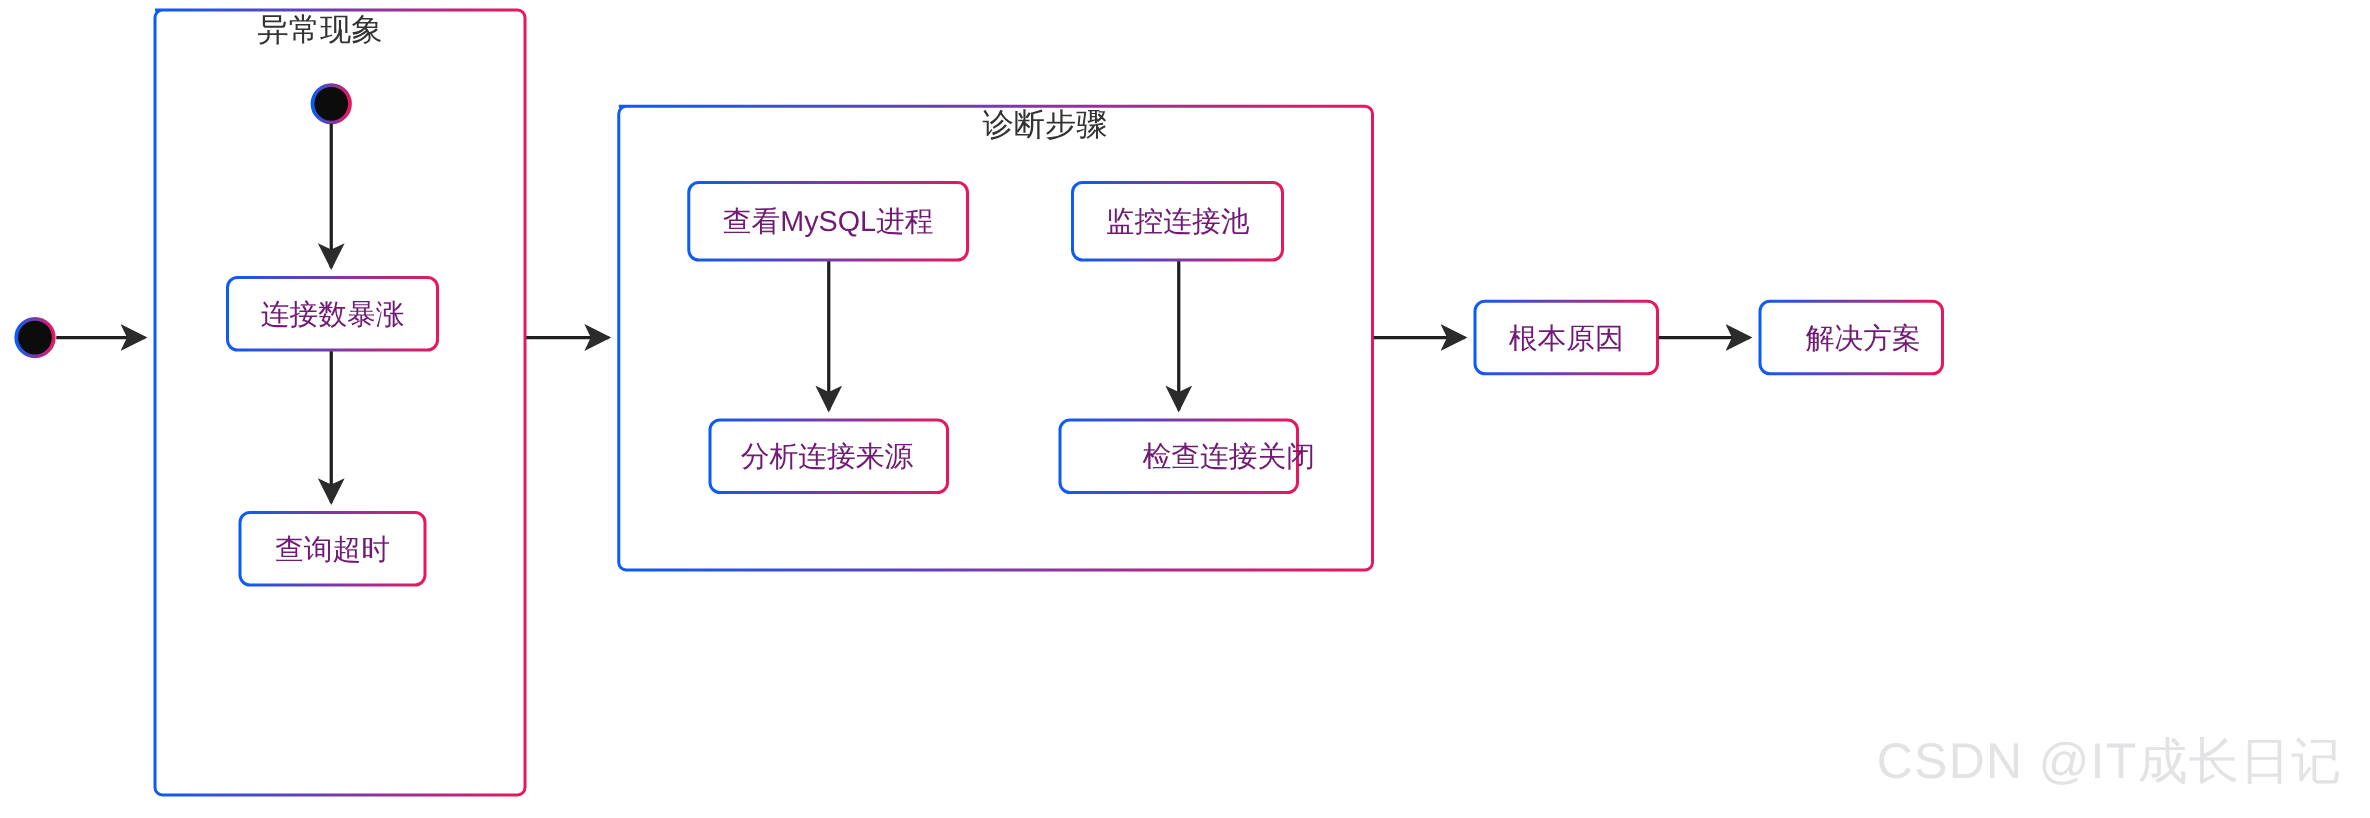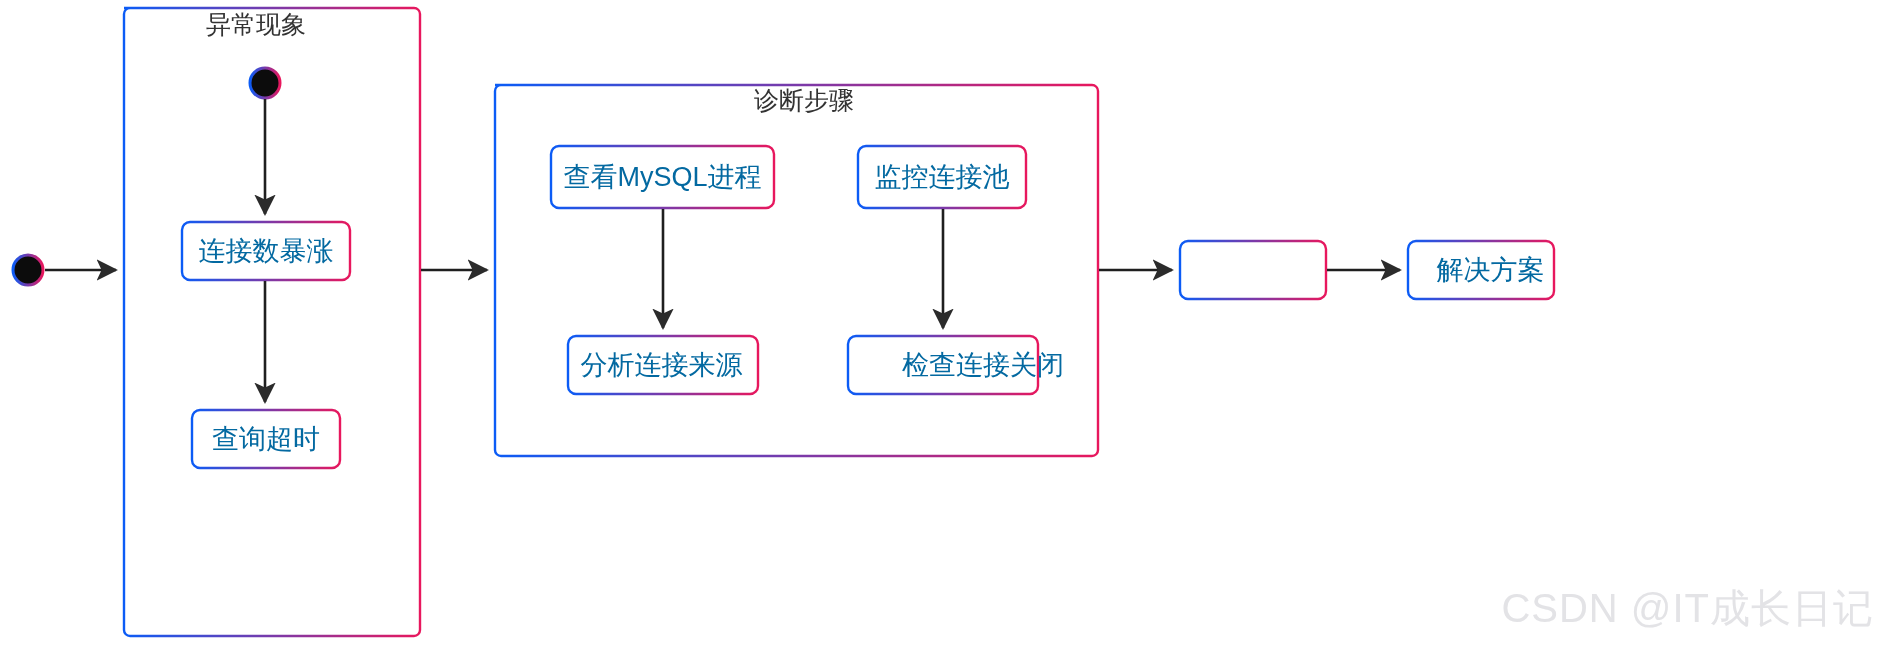--- a/index.html
+++ b/index.html
@@ -6,22 +6,22 @@
   body{
     font-family:"Liberation Sans","DejaVu Sans",sans-serif;
     width:1896px;height:654px;overflow:hidden;position:relative;
   }
   #stage{position:absolute;left:0;top:0;width:1896px;height:654px;}
   svg#diagram{position:absolute;left:0;top:0;width:1896px;height:654px;}
 
   .lbl{
     position:absolute;
     display:flex;align-items:center;justify-content:center;
-    color:#0369a1;
-    font-size:27px;
+    color:#701a75;
+    font-size:23px;
     font-family:"Liberation Sans","DejaVu Sans",sans-serif;
     white-space:nowrap;
     pointer-events:none;
     line-height:1;
   }
   .grp-title{
     position:absolute;
     color:#333333;
     font-size:25px;
     text-align:center;
@@ -92,25 +92,26 @@
       <line x1="265" y1="281" x2="265" y2="402" marker-end="url(#arrow)"></line>
       <line x1="421" y1="270" x2="487" y2="270" marker-end="url(#arrow)"></line>
       <line x1="663" y1="209" x2="663" y2="328" marker-end="url(#arrow)"></line>
       <line x1="943" y1="209" x2="943" y2="328" marker-end="url(#arrow)"></line>
       <line x1="1099" y1="270" x2="1172" y2="270" marker-end="url(#arrow)"></line>
       <line x1="1327" y1="270" x2="1400" y2="270" marker-end="url(#arrow)"></line>
     </g>
   </svg>
 
   <div class="grp-title" style="left:124px;top:12px;width:264px;">异常现象</div>
-  <div class="grp-title" style="left:495px;top:88px;width:618px;">诊断步骤</div>
+  <div class="grp-title" style="left:495px;top:88px;width:618px;padding-left:32px;">诊断步骤</div>
 
   <div class="lbl" style="left:192px;top:410px;width:148px;height:58px;">查询超时</div>
   <div class="lbl" style="left:182px;top:222px;width:168px;height:58px;">连接数暴涨</div>
   <div class="lbl" style="left:551px;top:146px;width:223px;height:62px;">查看MySQL进程</div>
   <div class="lbl" style="left:858px;top:146px;width:168px;height:62px;border-radius:21px;">监控连接池</div>
   <div class="lbl" style="left:568px;top:336px;width:187px;height:58px;">分析连接来源</div>
   <div class="lbl" style="left:848px;top:336px;width:190px;height:58px;padding-left:40px;">检查连接关闭</div>
+  <div class="lbl" style="left:1180px;top:241px;width:146px;height:58px;">根本原因</div>
   <div class="lbl" style="left:1408px;top:241px;width:165px;height:58px;">解决方案</div>
 
   <div id="watermark">CSDN @IT成长日记</div>
 
 </div>
 
 </body></html>

